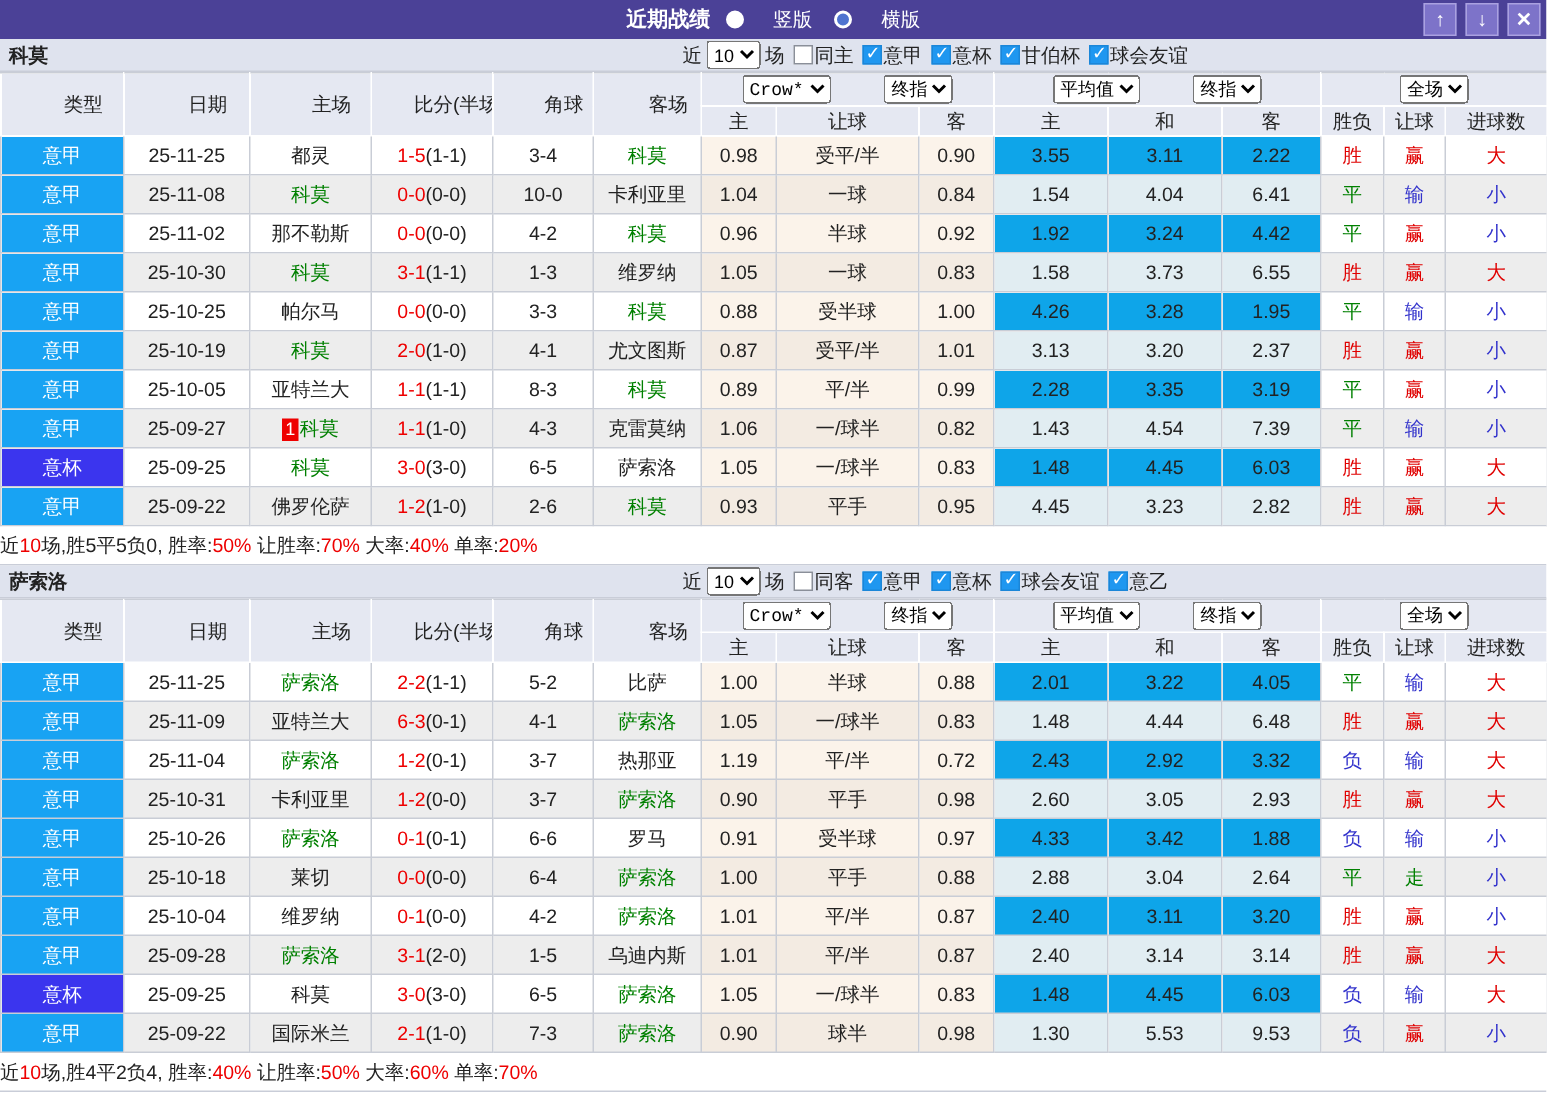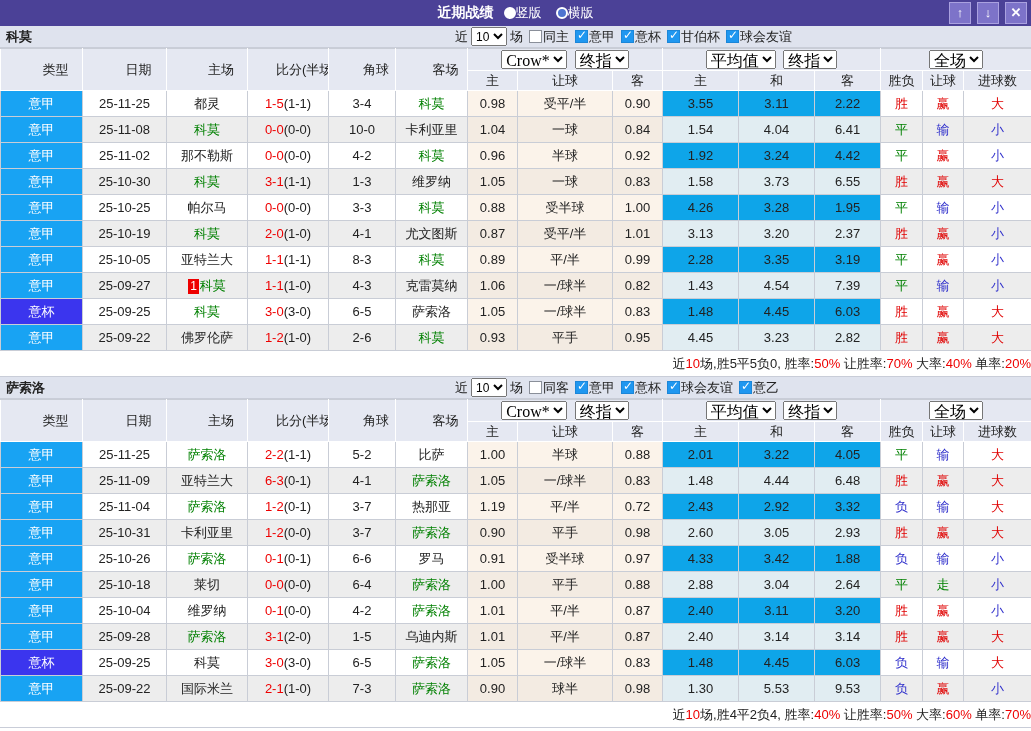--- a/index.html
+++ b/index.html
@@ -3,21 +3,21 @@
 <meta charset="utf-8">
 <style>
   html,body{margin:0;padding:0;background:#fff;}
   body{width:1031px;font-family:"Liberation Sans","DejaVu Sans",sans-serif;font-size:13px;color:#222;}
   *{box-sizing:border-box;}
 
   
   .titlebar{height:26px;background:#4b4197;position:relative;display:flex;align-items:center;justify-content:center;gap:10px;color:#fff;}
   .titlebar .wtitle{font-weight:bold;font-size:14px;}
   .radio-group{display:flex;align-items:center;gap:14px;font-size:13px;}
-  .radio-opt{display:flex;align-items:center;gap:0;cursor:default;}
+  .radio-opt{display:flex;align-items:center;gap:20px;cursor:default;}
   .radio{display:inline-block;width:12px;height:12px;border-radius:50%;border:2px solid #fff;background:#4f74d0;}
   .radio.sel{background:#fff;}
   .winbtns{position:absolute;right:4px;top:2px;display:flex;gap:6px;}
   .winbtn{width:22px;height:22px;background:#7d73c9;border:1px solid #aaa1e0;color:#fff;font-size:13px;line-height:20px;text-align:center;font-weight:bold;padding:0;cursor:pointer;}
 
   
   .filterbar{height:22px;background:#dfe3ee;position:relative;display:flex;align-items:center;border-bottom:1px solid #c9cdd8;}
   .teamname{font-weight:bold;margin-left:6px;}
   .filters{position:absolute;left:455px;display:flex;align-items:center;white-space:nowrap;}
   .filters select{font-size:12px;height:19px;margin:0 3px;font-family:inherit;}
@@ -25,39 +25,39 @@
   .cb.on{background:#1f97f0;border-color:#1b86d8;}
   .cb.on::after{content:"\2713";position:absolute;left:1px;top:-3px;color:#fff;font-size:12px;font-weight:bold;}
 
   
   table{border-collapse:collapse;table-layout:fixed;width:1031px;font-size:13px;}
   th,td{border:1px solid #c9cdd6;padding:0;text-align:center;white-space:nowrap;overflow:hidden;}
   thead th{background:#e5e8f2;border-color:#fff;border-top-color:#c9cdd6;font-weight:normal;}
   thead tr.hr1 th{height:22px;}
   thead tr.hr2 th{height:20px;}
   thead th.span2{height:42px;padding-left:28px;}
-  thead select{font-size:16px;height:19px;font-family:Liberation Serif, serif;margin:0 2px;}
+  thead select{font-size:12px;height:19px;font-family:Liberation Mono, monospace;margin:0 16px;}
   tbody td{height:26px;background:#fff;}
   tbody tr.alt td{background:#ededed;}
   tbody td.ah{background:#fbf3ea;}
   tbody tr.alt td.ah{background:#f3ebe2;}
   tbody td.eu{background:#0ea5e9;}
   tbody tr.alt td.eu{background:#e1edf2;text-align:center;}
   tbody td.type{color:#fff;}
   tbody td.lg{background:#18a3f3 !important;}
   tbody td.cup{background:#3b35ee !important;}
   .team-hl{color:#008000;}
   .score-ft{color:#ee0000;}
   .badge{display:inline-block;background:#ee0000;color:#fff;font-size:12px;line-height:15px;padding:0 2px;margin-right:1px;}
   .c-red{color:#e00000;}
   .c-green{color:#008000;}
   .c-blue{color:#3232cc;}
 
   
-  .summaryline{height:26px;line-height:25px;text-align:right;background:#fff;border-bottom:1px solid #c9cdd8;}
+  .summaryline{height:26px;line-height:25px;text-align:left;background:#fff;border-bottom:1px solid #c9cdd8;}
   .summaryline .hl{color:#ee0000;}
 </style>
 </head>
 <body>
 
 <div class="titlebar">
   <span class="wtitle">近期战绩</span>
   <div class="radio-group">
     <span class="radio-opt">
       <span class="radio sel"></span>

